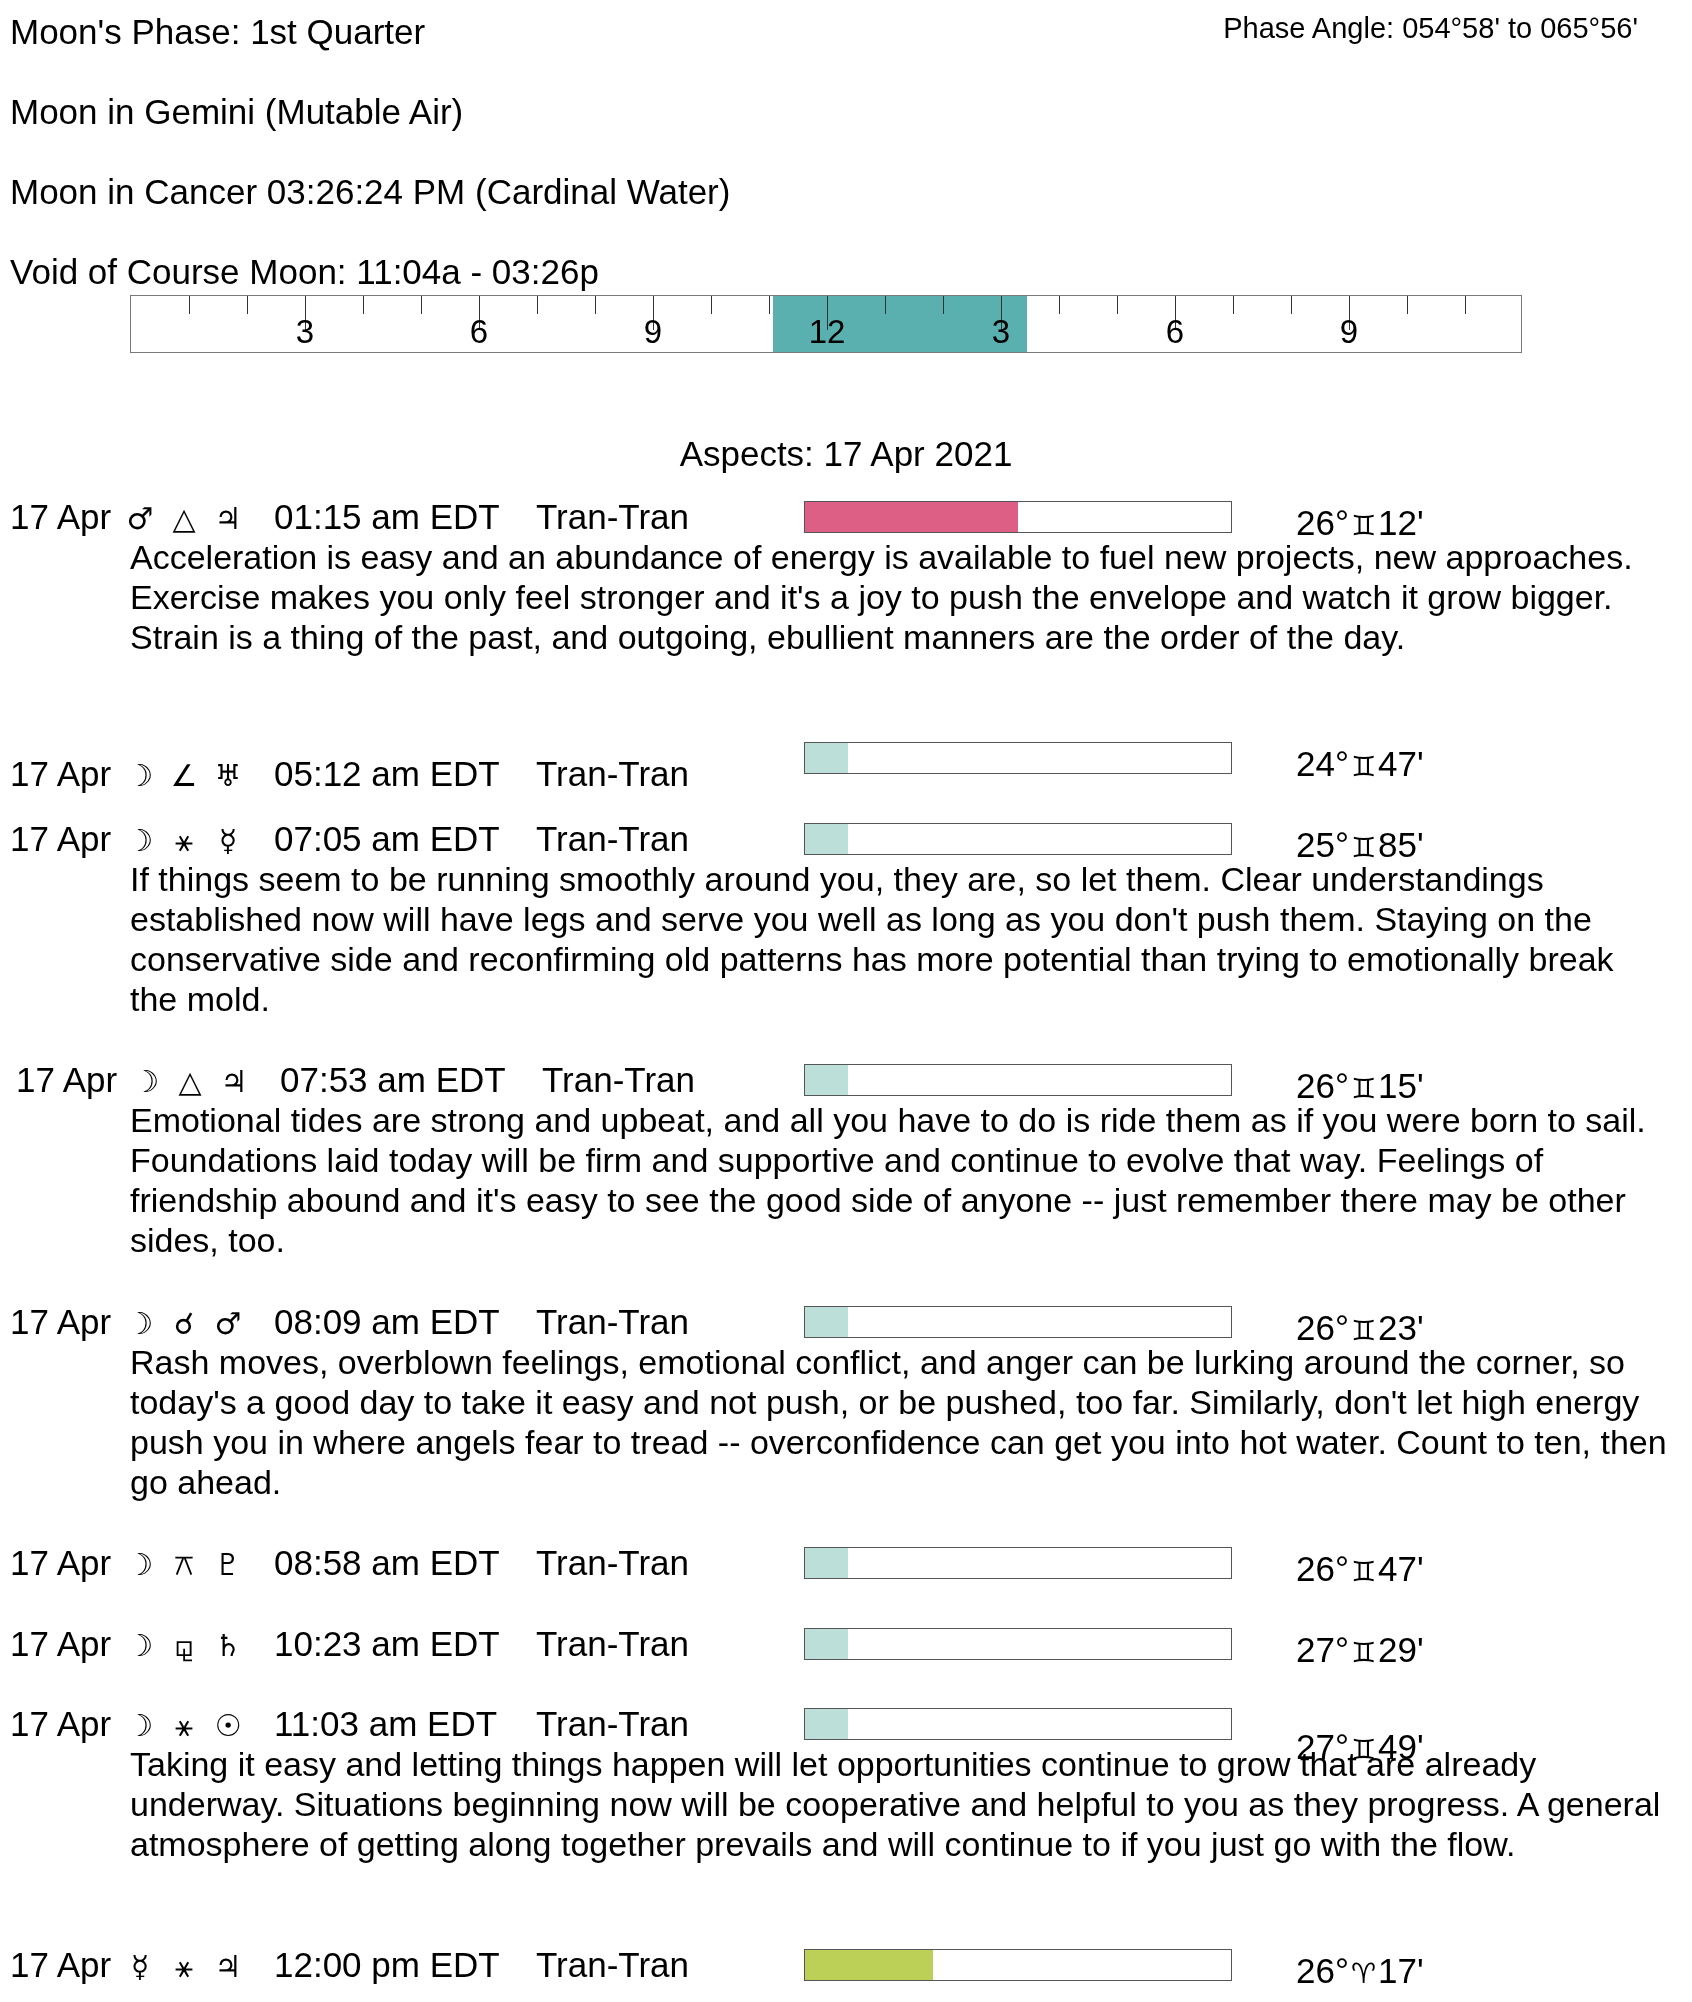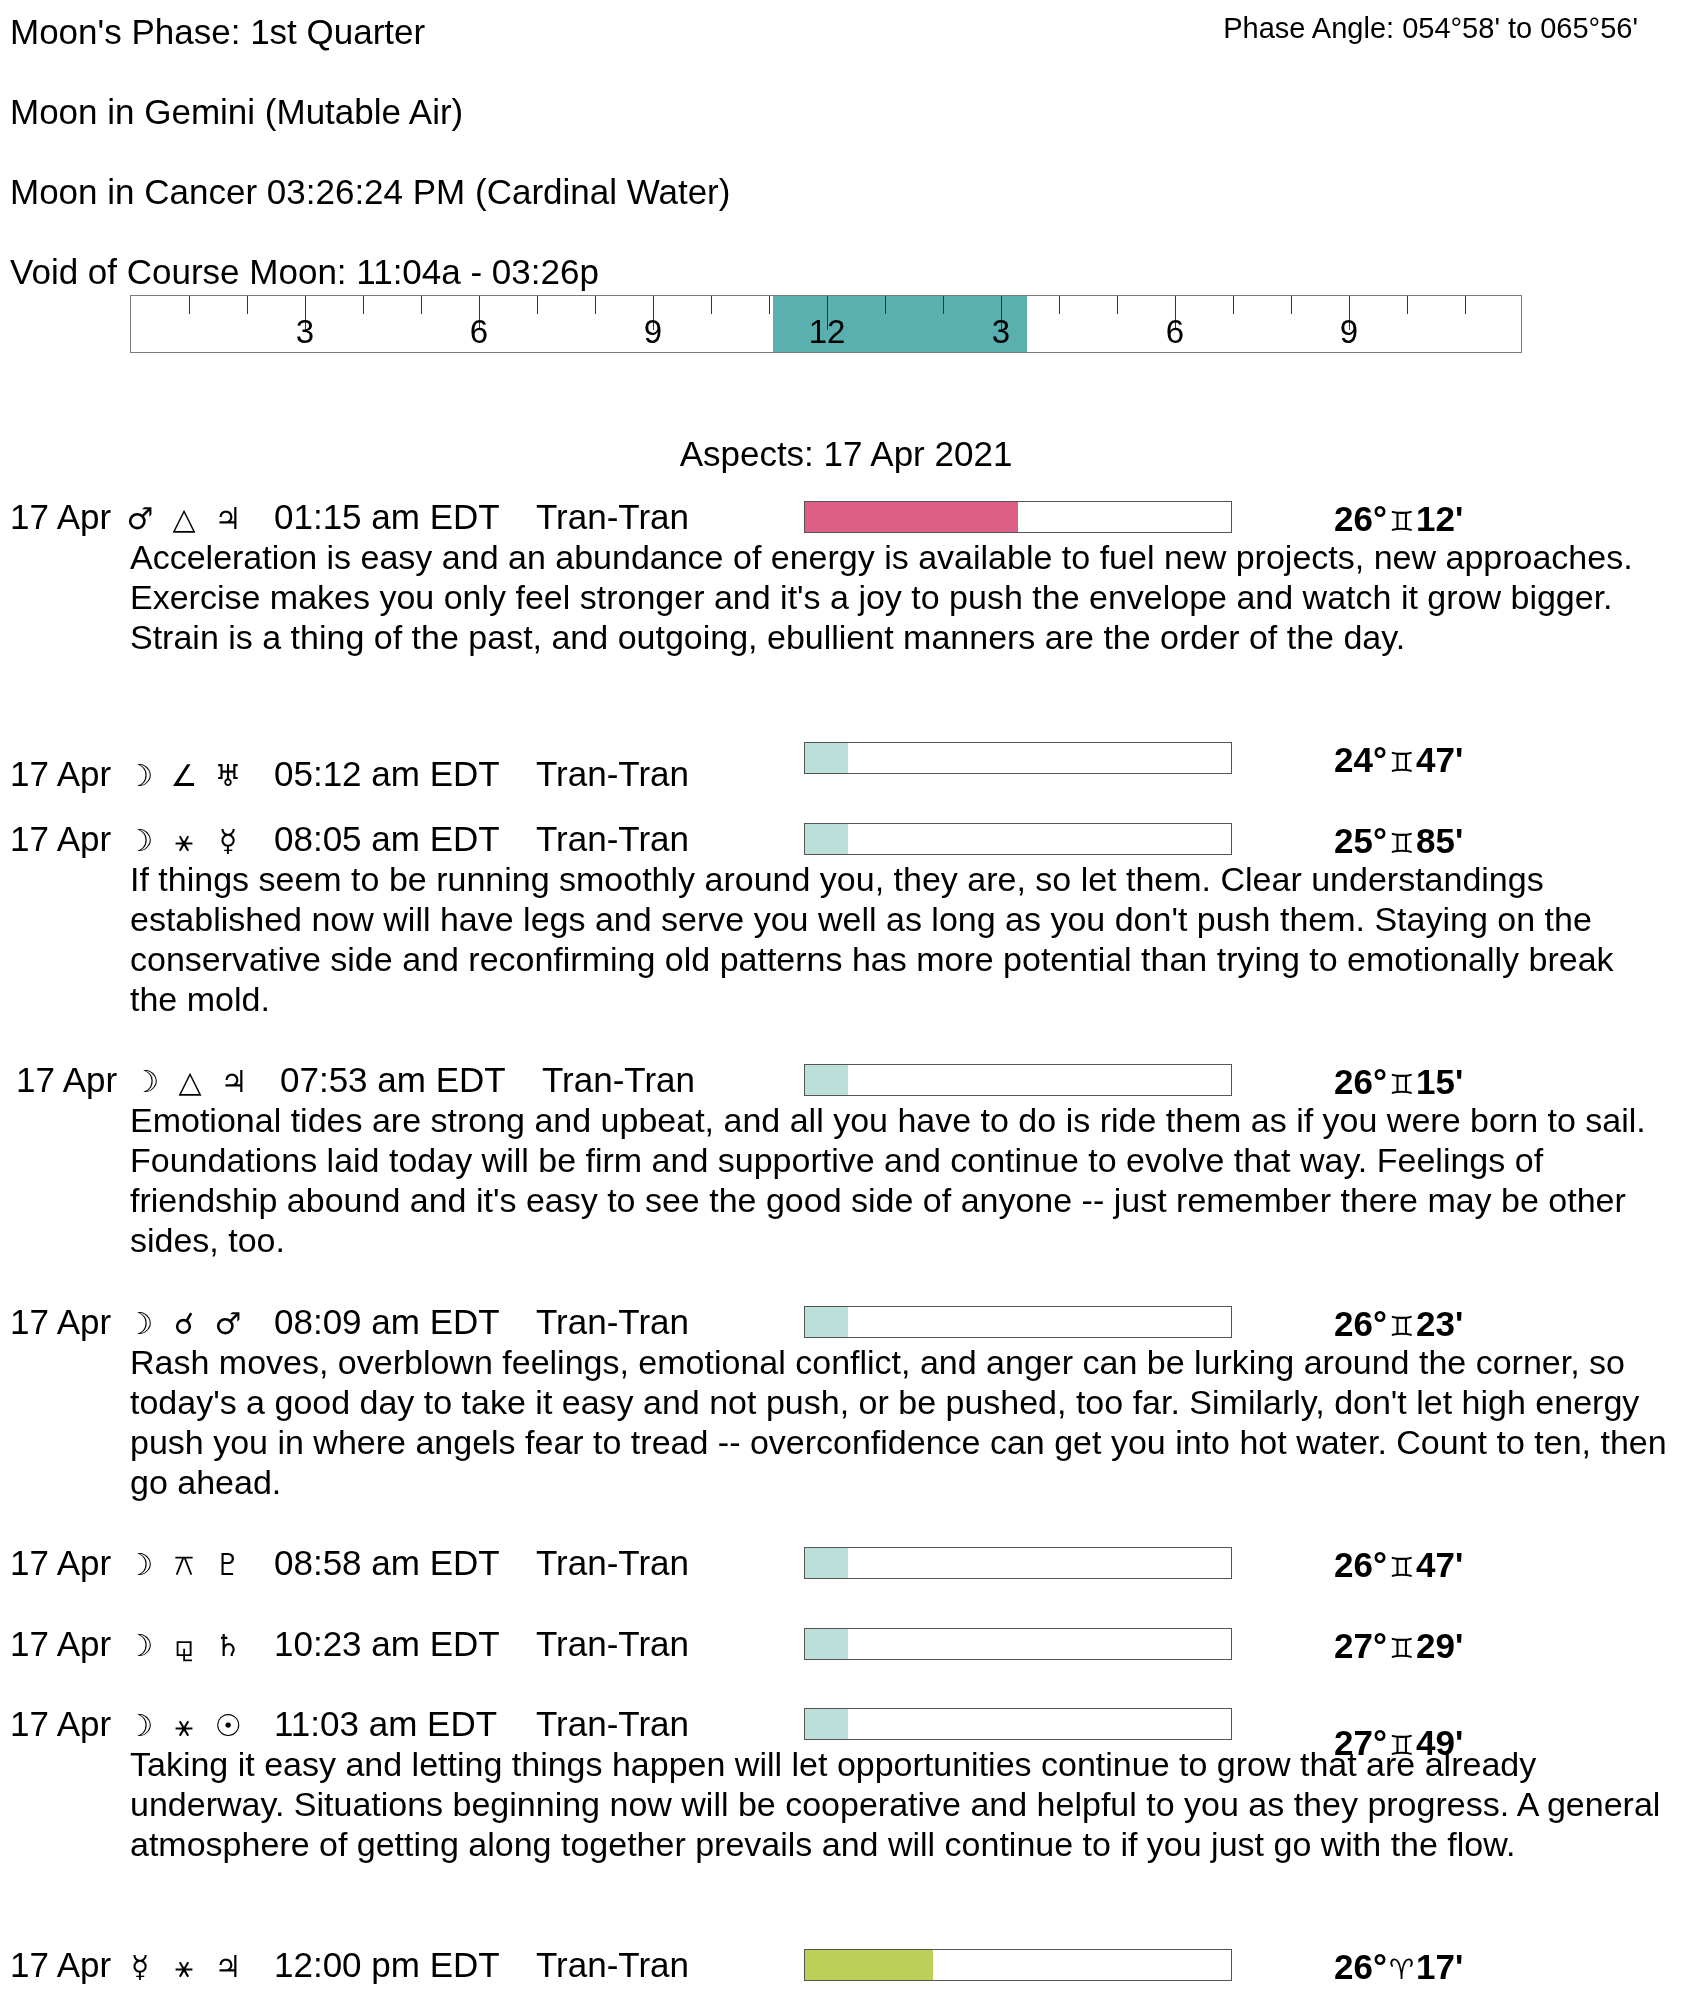--- a/index.html
+++ b/index.html
@@ -21,21 +21,21 @@
   .asp-row { position:absolute; left:10px; font-size:35px; height:40px; line-height:40px; white-space:nowrap; }
   .asp-row span { display:inline-block; }
   .c-date { width:108px; }
   .c-glyphs { width:156px; font-family:"DejaVu Sans", sans-serif; font-size:30px; }
   .c-glyphs span { display:inline-block; text-align:center; }
   .c-time { width:262px; }
   .c-type { width:245px; }
   .strength { position:absolute; left:804px; width:428px; height:32px; box-sizing:border-box;
               border:1px solid #555; background:#fff; }
   .strength-fill { position:absolute; left:0; top:0; bottom:0; }
-  .pos { position:absolute; left:1334px; font-size:35px; height:40px; line-height:44px;font-weight:bold; }
+  .pos { position:absolute; left:1296px; font-size:35px; height:40px; line-height:52px; }
   .pos .sign { font-family:"DejaVu Sans", sans-serif; font-size:28px; margin:0 2px; }
   .desc { position:absolute; left:130px; width:1540px; font-size:34px; line-height:40px; white-space:normal; }
 </style>
 </head>
 <body>
 
 <div class="abs hdr" style="top:12px;">Moon's Phase:  1st Quarter</div>
 <div class="abs phase-angle">Phase Angle:  054°58' to 065°56'</div>
 <div class="abs hdr" style="top:92px;">Moon in Gemini   (Mutable Air)</div>
 <div class="abs hdr" style="top:172px;">Moon in Cancer 03:26:24 PM  (Cardinal Water)</div>
@@ -82,21 +82,21 @@
     <div class="strength" style="top: 501px;">
       <div class="strength-fill" style="width: 213px; background: rgb(222, 95, 134);"></div>
     </div>
     <div class="pos" style="top: 497px;"><span>26°</span><span class="sign">♊</span><span>12'</span></div>
     <div class="desc" style="top: 537px;">Acceleration is easy and an abundance of energy is available to fuel new projects, new approaches. Exercise makes you only feel stronger and it's a joy to push the envelope and watch it grow bigger. Strain is a thing of the past, and outgoing, ebullient manners are the order of the day.</div>
     <div class="asp-row" style="top: 738px; margin-top: 16px;"><span class="c-date">17 Apr</span><span class="c-glyphs"><span style="width:44px">☽</span><span style="width:44px">∠</span><span style="width:44px">♅</span></span><span class="c-time">05:12 am EDT</span><span class="c-type">Tran-Tran</span></div>
     <div class="strength" style="top: 742px;">
       <div class="strength-fill" style="width: 42.6px; background: rgb(188, 223, 217);"></div>
     </div>
     <div class="pos" style="top: 738px;"><span>24°</span><span class="sign">♊</span><span>47'</span></div>
-    <div class="asp-row" style="top: 819px;"><span class="c-date">17 Apr</span><span class="c-glyphs"><span style="width:44px">☽</span><span style="width:44px">⚹</span><span style="width:44px">☿</span></span><span class="c-time">08:05 am EDT</span><span class="c-type">Tran-Tran</span></div>
+    <div class="asp-row" style="top: 819px;"><span class="c-date">17 Apr</span><span class="c-glyphs"><span style="width:44px">☽</span><span style="width:44px">⚹</span><span style="width:44px">☿</span></span><span class="c-time">07:05 am EDT</span><span class="c-type">Tran-Tran</span></div>
     <div class="strength" style="top: 823px;">
       <div class="strength-fill" style="width: 42.6px; background: rgb(188, 223, 217);"></div>
     </div>
     <div class="pos" style="top: 819px;"><span>25°</span><span class="sign">♊</span><span>85'</span></div>
     <div class="desc" style="top: 859px;">If things seem to be running smoothly around you, they are, so let them. Clear understandings established now will have legs and serve you well as long as you don't push them. Staying on the conservative side and reconfirming old patterns has more potential than trying to emotionally break the mold.</div>
     <div class="asp-row" style="top: 1060px; margin-left: 6px;"><span class="c-date">17 Apr</span><span class="c-glyphs"><span style="width:44px">☽</span><span style="width:44px">△</span><span style="width:44px">♃</span></span><span class="c-time">07:53 am EDT</span><span class="c-type">Tran-Tran</span></div>
     <div class="strength" style="top: 1064px;">
       <div class="strength-fill" style="width: 42.6px; background: rgb(188, 223, 217);"></div>
     </div>
     <div class="pos" style="top: 1060px;"><span>26°</span><span class="sign">♊</span><span>15'</span></div>

